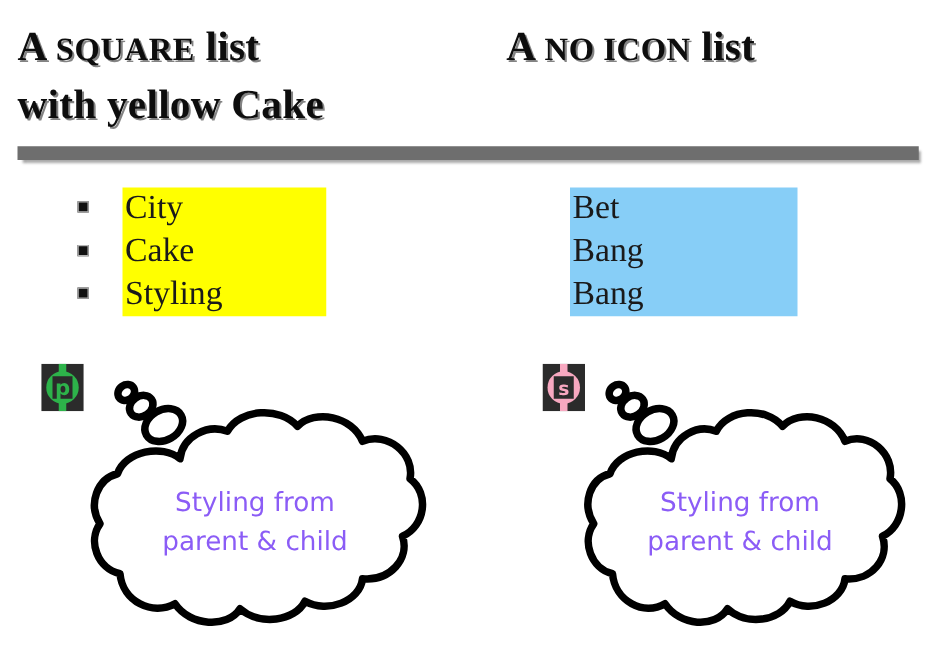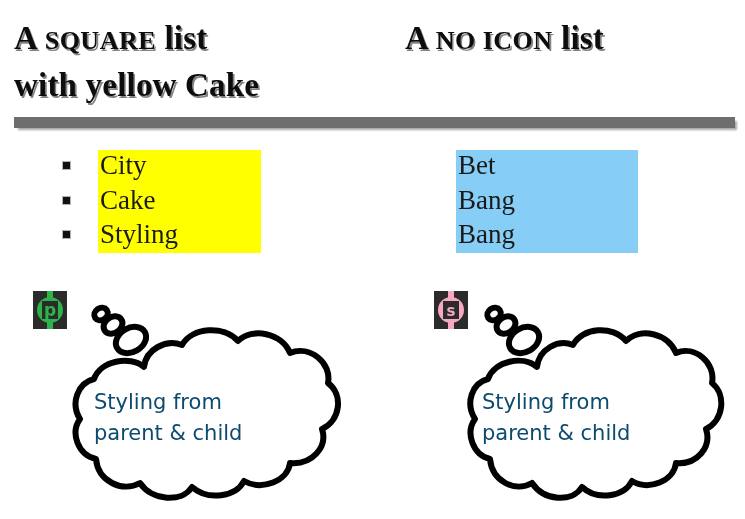--- a/index.html
+++ b/index.html
@@ -125,21 +125,22 @@
   #bubble-left  { left: 56px;  top: 295px; width: 320px; height: 222px; }
   #bubble-right { left: 452px; top: 295px; width: 295px; height: 222px; }
 
   .bubble svg { display: block; overflow: visible; }
 
   .bubble-text {
     position: absolute;
     font-family: "DejaVu Sans", sans-serif;
     font-size: 21px;
     line-height: 31px;
-    color: #0c4a6e;
+    color: #8b5cf6;
+    text-align: center;
     white-space: nowrap;
   }
   #bubble-left .bubble-text  { left: 38px; top: 92px; width: 220px; }
   #bubble-right .bubble-text { left: 30px; top: 92px; width: 220px; }
   .bubble-text span { display: block; }
 </style>
 </head>
 <body>
 
 <div class="stage">

